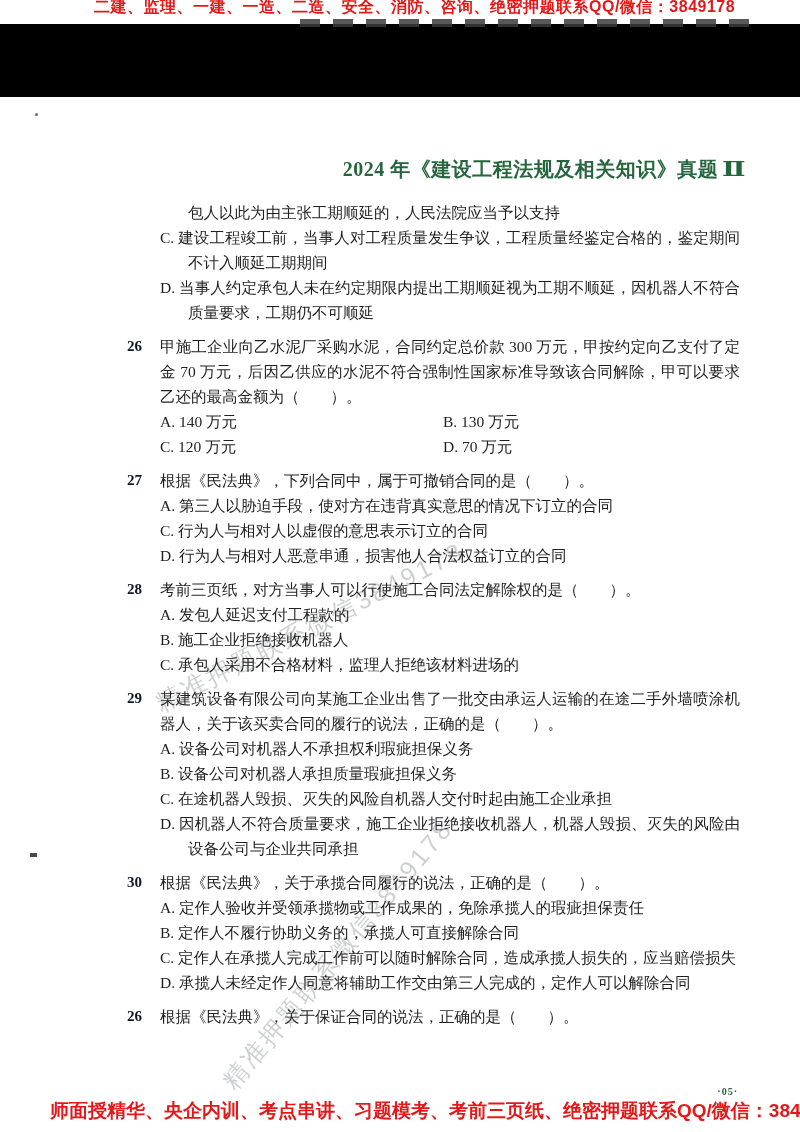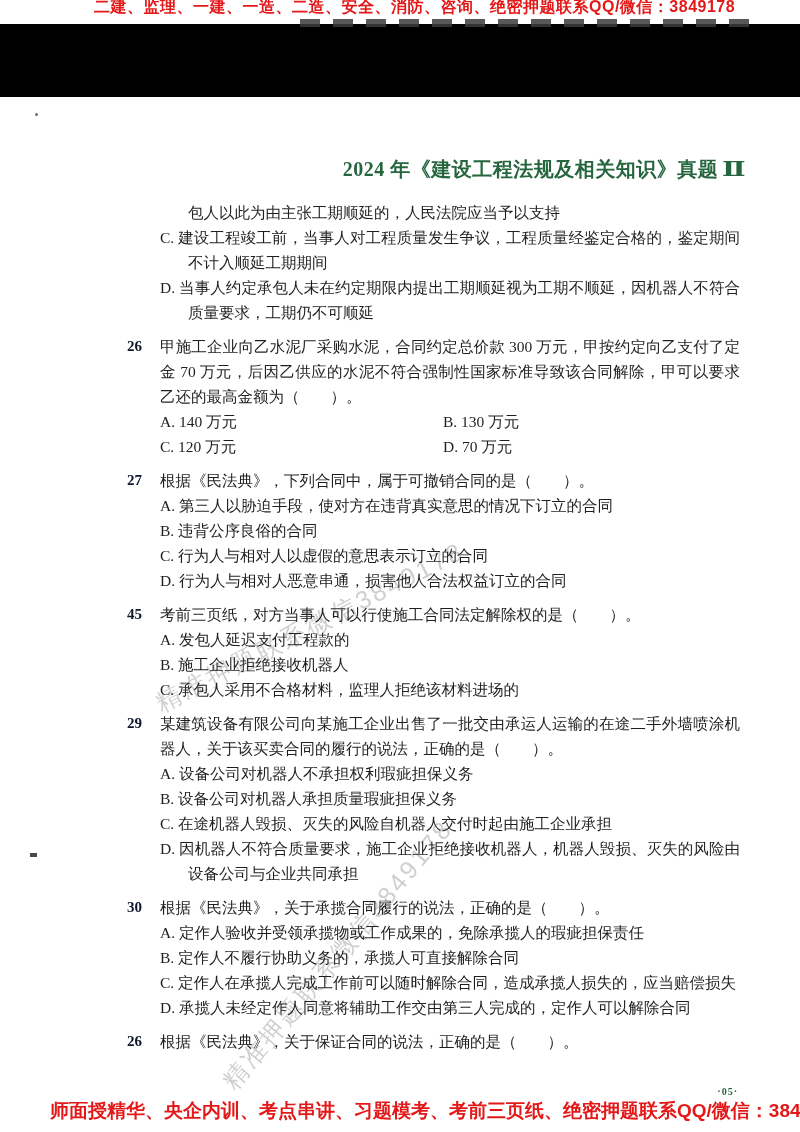--- a/index.html
+++ b/index.html
@@ -87,28 +87,27 @@
           <p class="opt"><span>D.</span> <span>70 万元</span></p>
         </div>
       </div>
     </div>
 
     <div class="question">
       <div class="qnum">27</div>
       <div>
         <p>根据《民法典》，下列合同中，属于可撤销合同的是（　　）。</p>
         <p class="opt"><span>A.</span> <span>第三人以胁迫手段，使对方在违背真实意思的情况下订立的合同</span></p>
-        <p class="opt"><span>B.</span> <span>违背公序良俗的合同</span></p>
         <p class="opt"><span>C.</span> <span>行为人与相对人以虚假的意思表示订立的合同</span></p>
         <p class="opt"><span>D.</span> <span>行为人与相对人恶意串通，损害他人合法权益订立的合同</span></p>
       </div>
     </div>
 
     <div class="question">
-      <div class="qnum">45</div>
+      <div class="qnum">28</div>
       <div>
         <p>考前三页纸，对方当事人可以行使施工合同法定解除权的是（　　）。</p>
         <p class="opt"><span>A.</span> <span>发包人延迟支付工程款的</span></p>
         <p class="opt"><span>B.</span> <span>施工企业拒绝接收机器人</span></p>
         <p class="opt"><span>C.</span> <span>承包人采用不合格材料，监理人拒绝该材料进场的</span></p>
       </div>
     </div>
 
     <div class="question">
       <div class="qnum">29</div>

